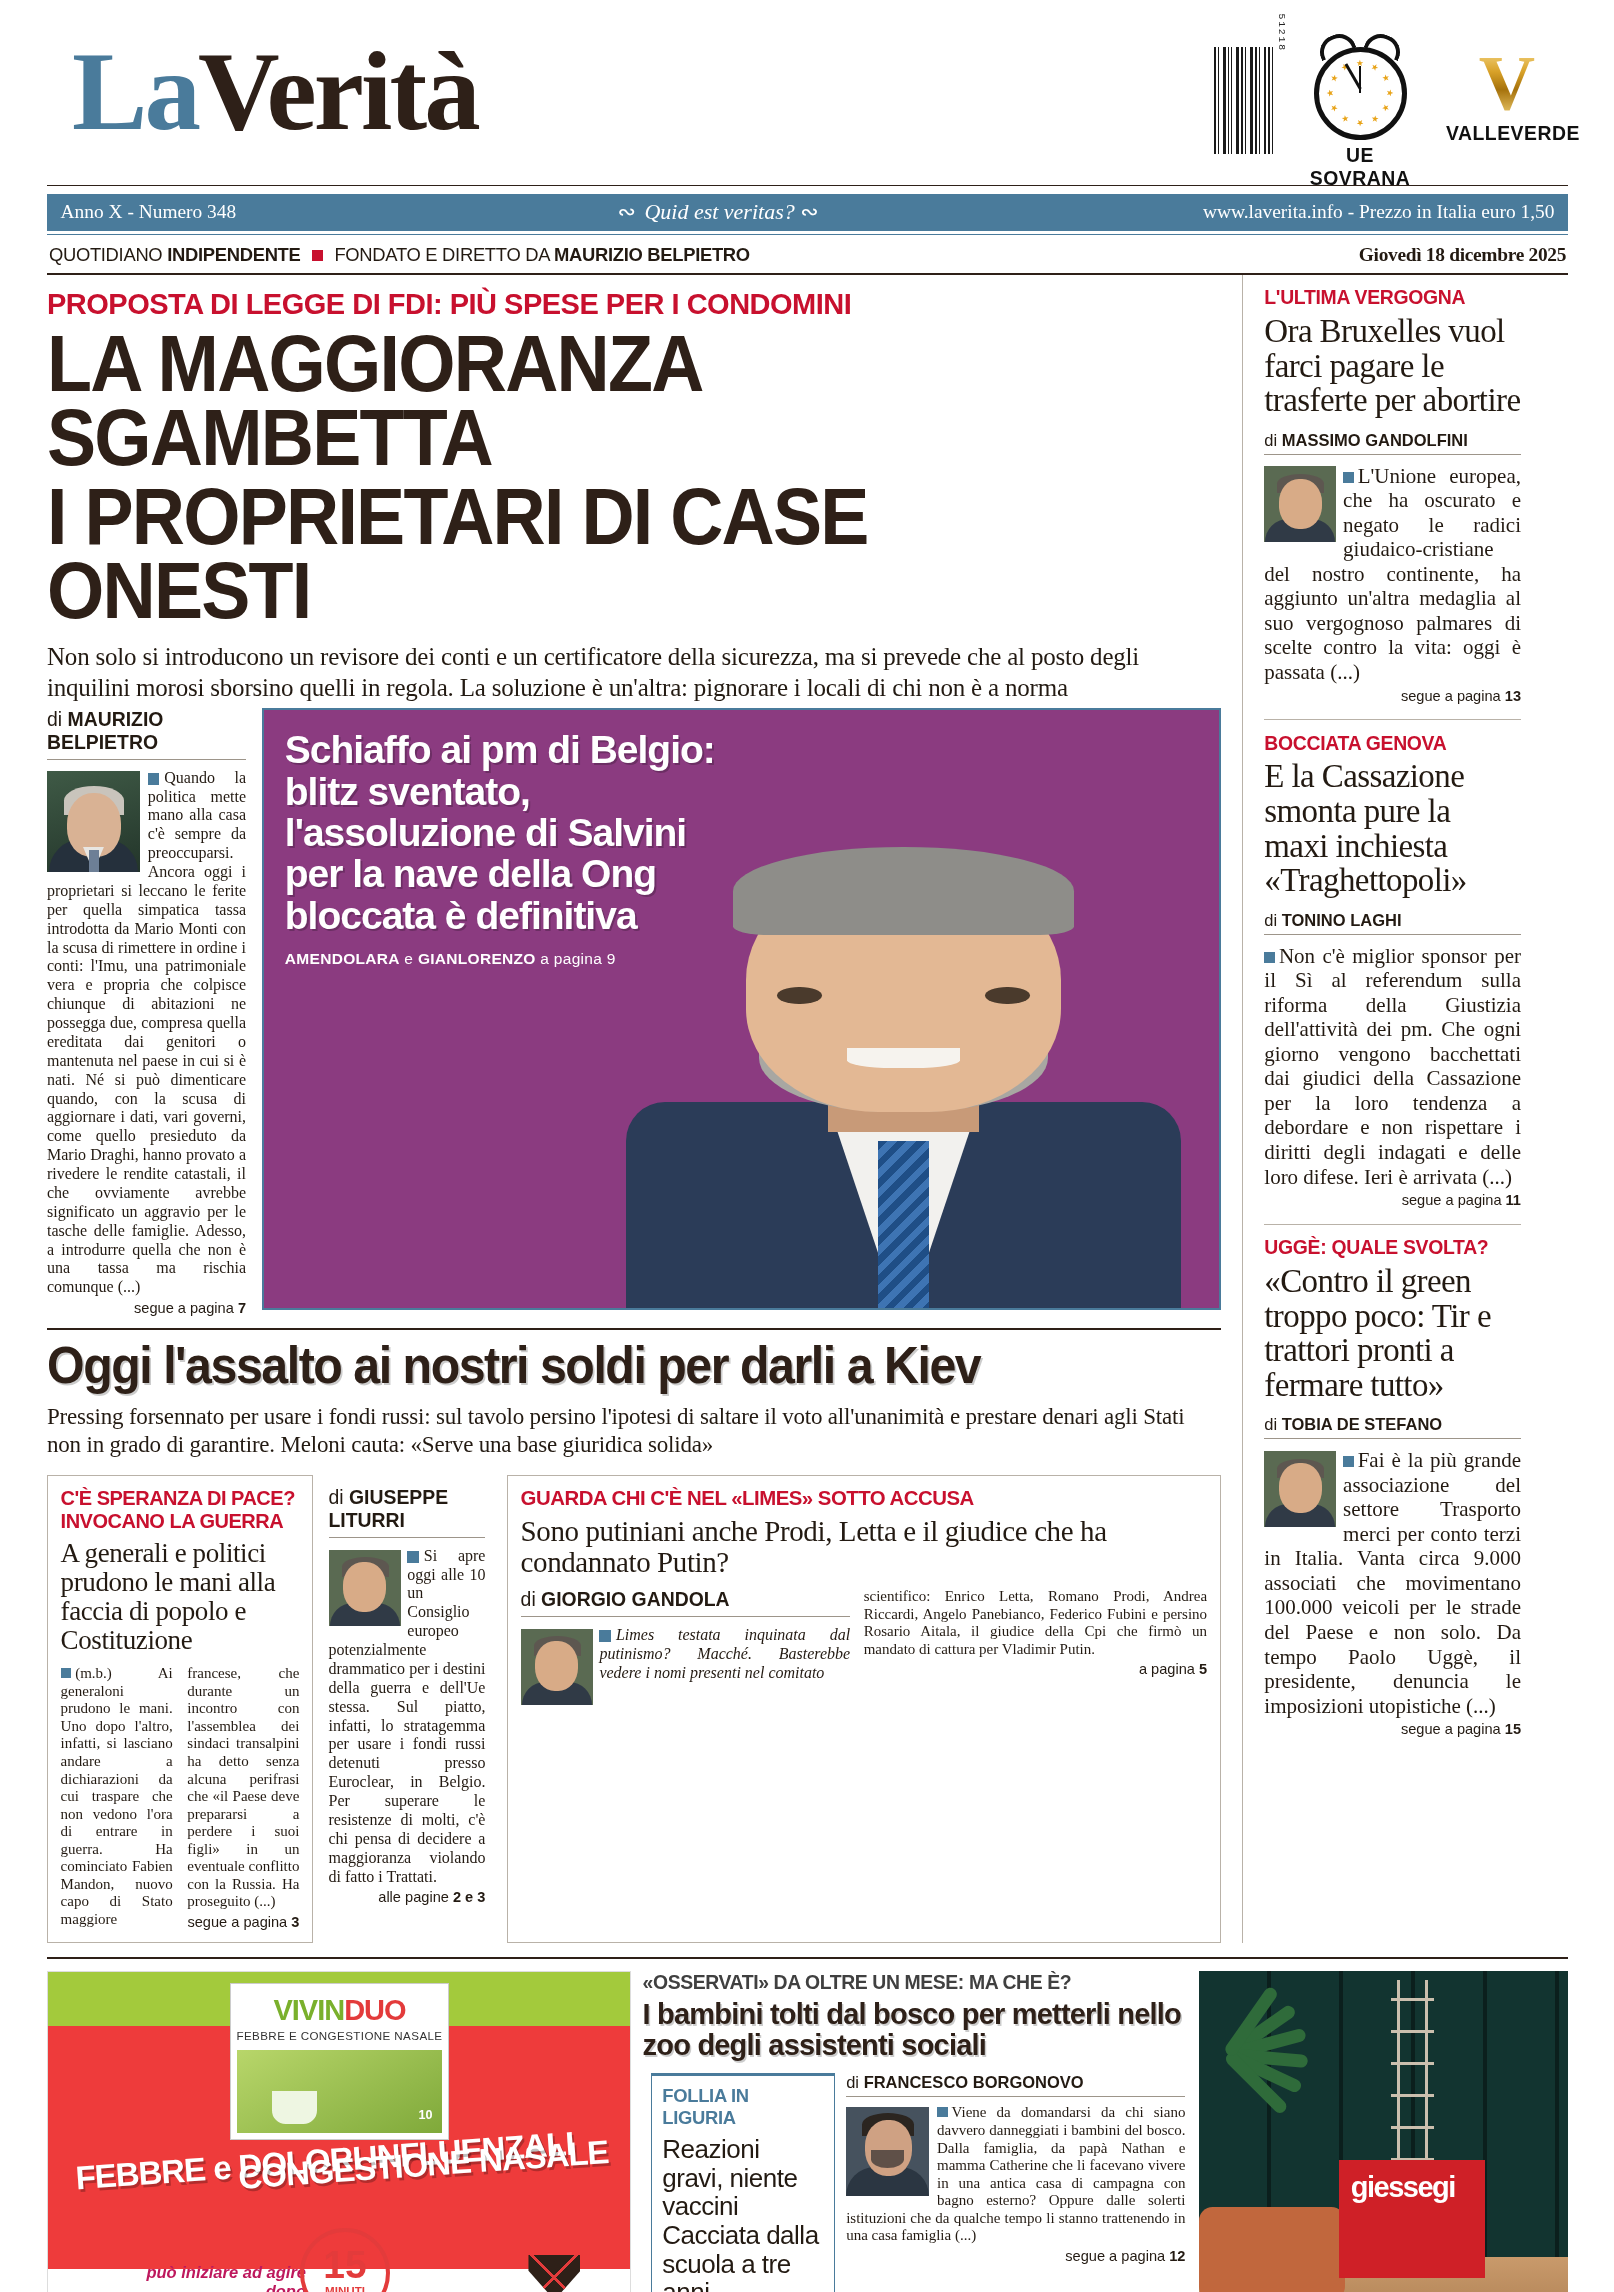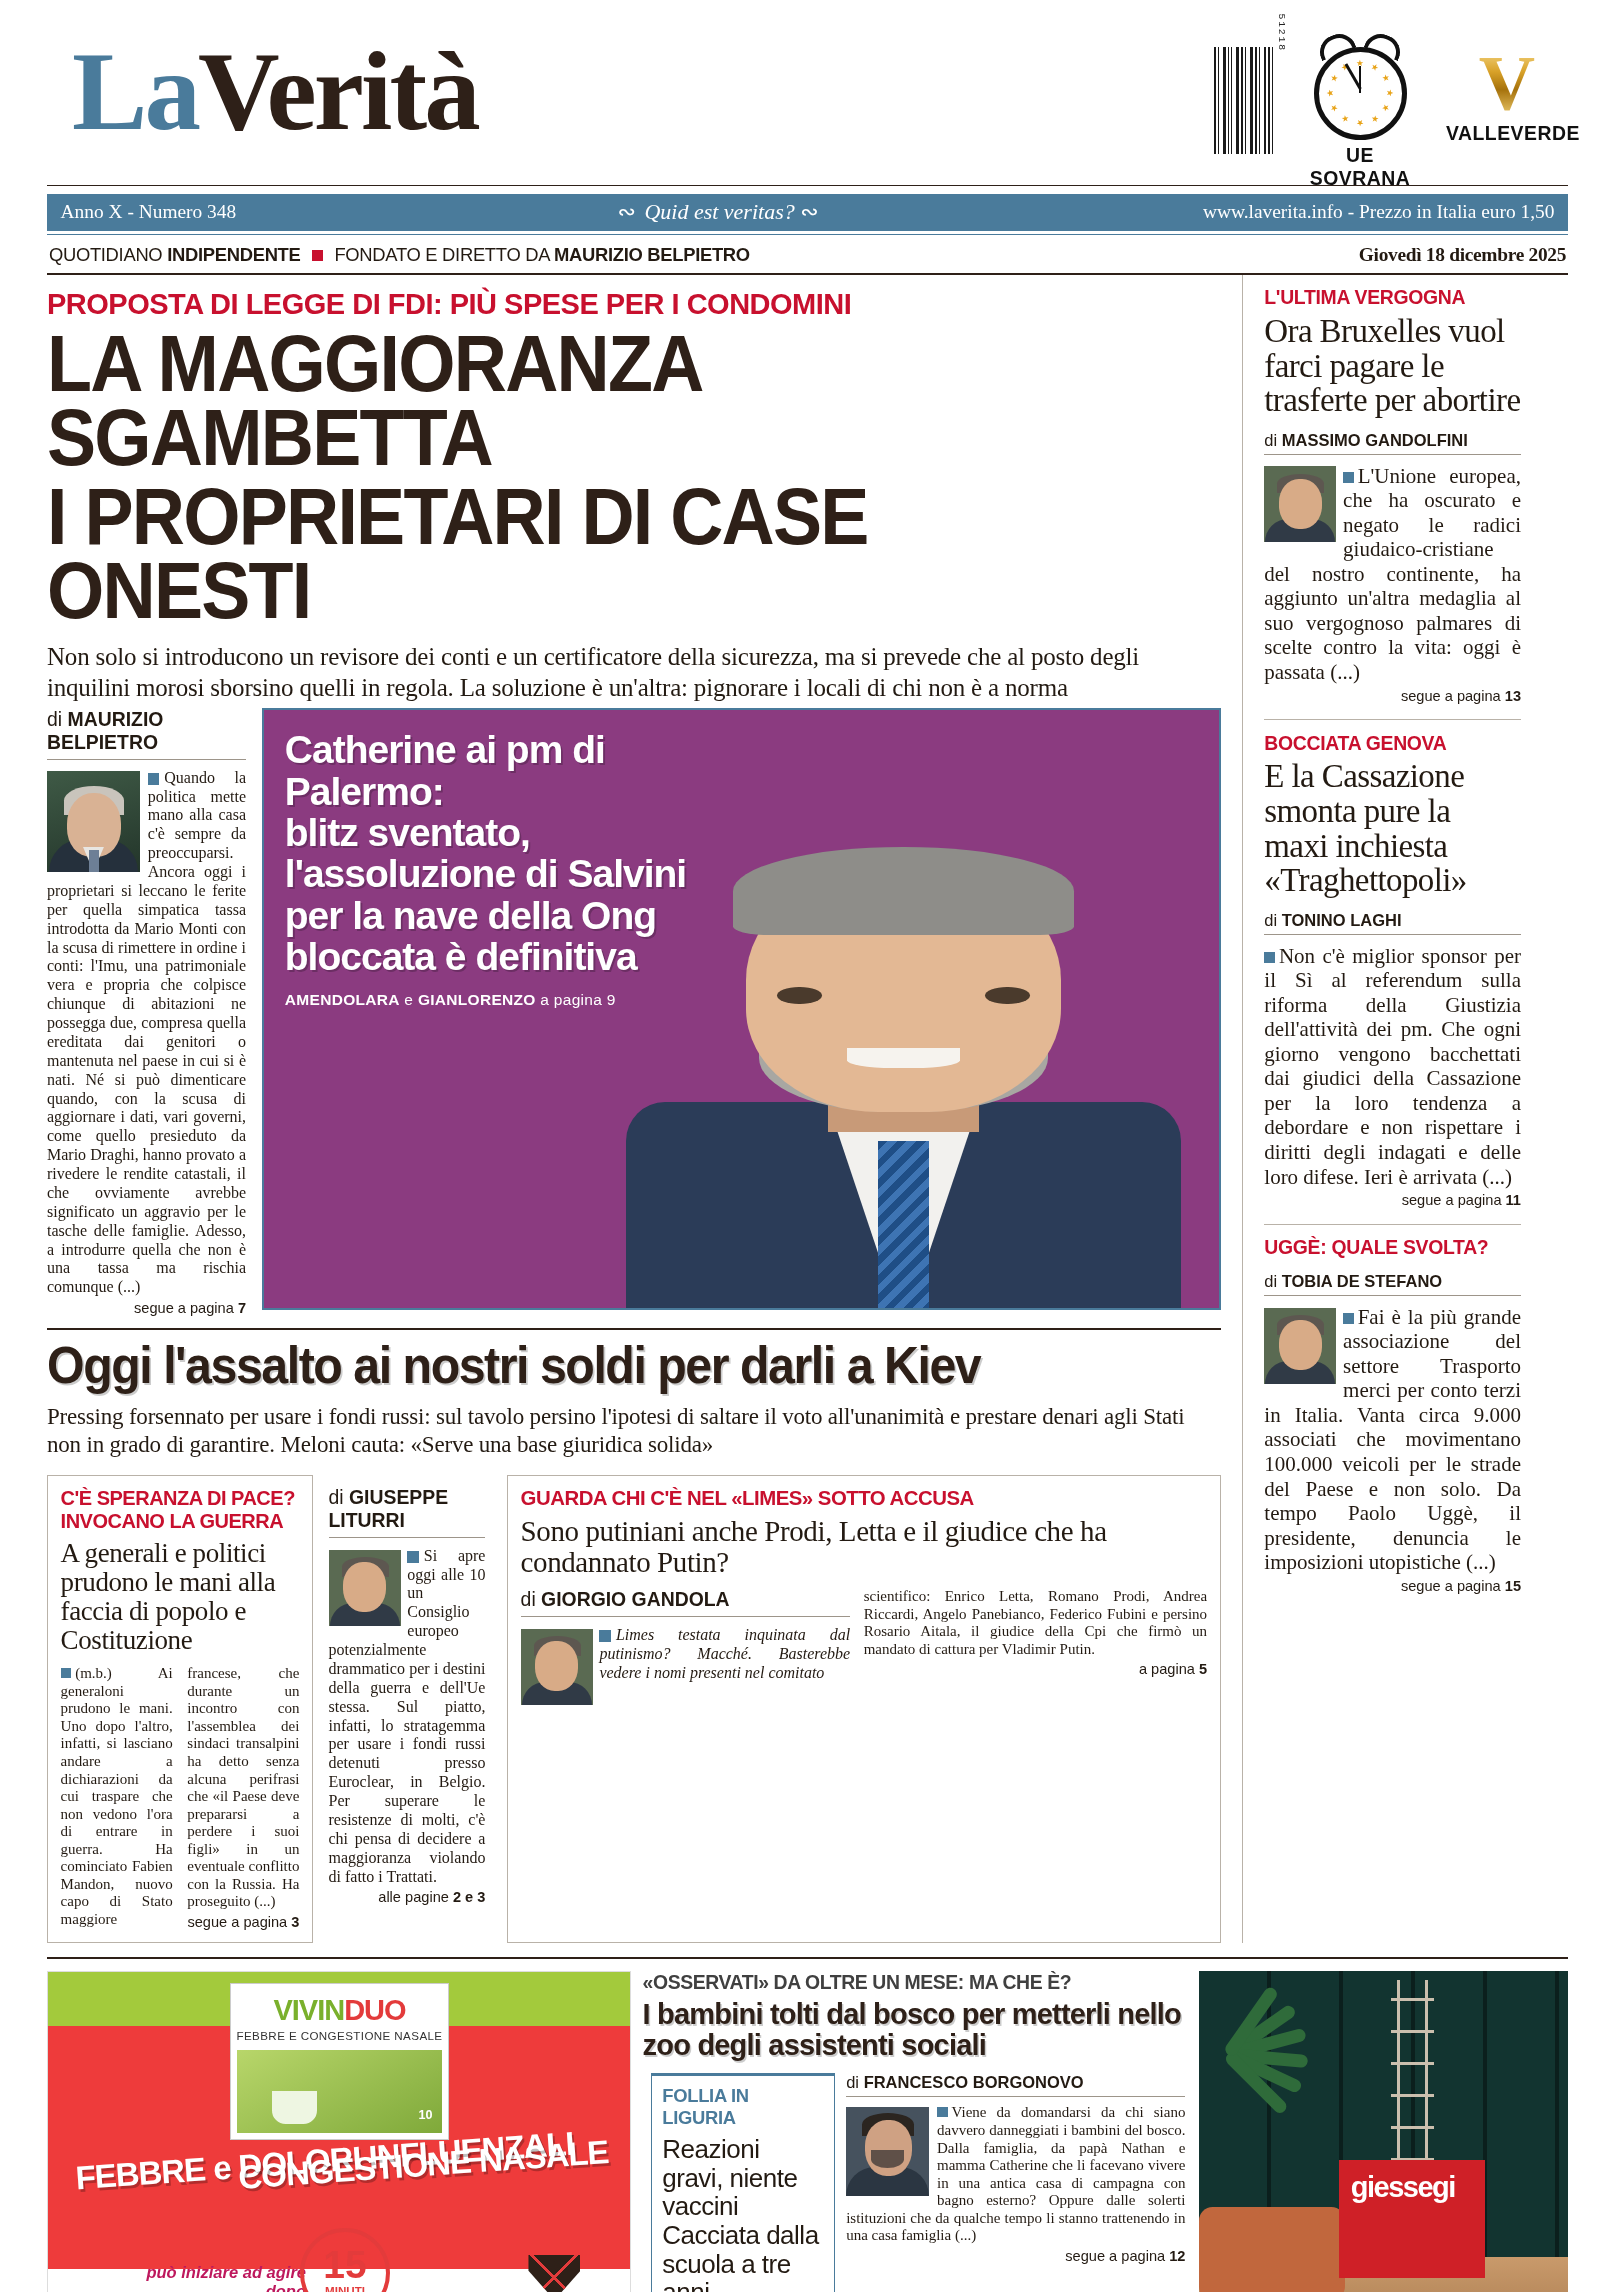--- a/index.html
+++ b/index.html
@@ -299,21 +299,21 @@
                 <div class="sv-tie"></div>
               <div class="sv-neck"></div>
                 <div class="sv-beard"></div>
                 <div class="sv-face"></div>
               <div class="sv-eye l"></div>
                 <div class="sv-eye r"></div>
               <div class="sv-mouth"></div>
                 <div class="sv-hair"></div>
             </div>
             <div class="photo-text">
-              <div class="photo-head">Catherine ai pm di Palermo:</div>
+              <div class="photo-head">Schiaffo ai pm di Belgio:</div>
               <div class="photo-head">blitz sventato,</div>
               <div class="photo-head">l'assoluzione di Salvini</div>
               <div class="photo-head">per la nave della Ong</div>
               <div class="photo-head">bloccata è definitiva</div>
               <div class="photo-credit">
                 <b>AMENDOLARA</b> <span>e</span> <b>GIANLORENZO</b> <span>a pagina 9</span>
               </div>
             </div>
           </div>
         </div>
@@ -405,20 +405,21 @@
         <div class="side-body">
           <span class="sq"></span><span>Non c'è miglior sponsor per il Sì al referendum sulla riforma della Giustizia dell'attività dei pm. Che ogni giorno vengono bacchettati dai giudici della Cassazione per la loro tendenza a debordare e non rispettare i diritti degli indagati e delle loro difese. Ieri è arrivata (...)</span>
         </div>
         <div class="segue"><span>segue a pagina</span> <b>11</b></div>
       </div>
 
       <div class="sidehr"></div>
 
       <div>
         <div class="side-kicker">UGGÈ: QUALE SVOLTA?</div>
+        <div class="side-title">«Contro il green troppo poco: Tir e trattori pronti a fermare tutto»</div>
         <div class="side-by">
           <span>di</span> <b>TOBIA DE STEFANO</b>
         </div>
         <div class="side-body">
           <span class="sp">
               <span class="b"></span>
               <span class="hr"></span>
               <span class="h"></span>
             </span>
           <span class="sq"></span><span>Fai è la più grande associazione del settore Trasporto merci per conto terzi in Italia. Vanta circa 9.000 associati che movimentano 100.000 veicoli per le strade del Paese e non solo. Da tempo Paolo Uggè, il presidente, denuncia le imposizioni utopistiche (...)</span>

